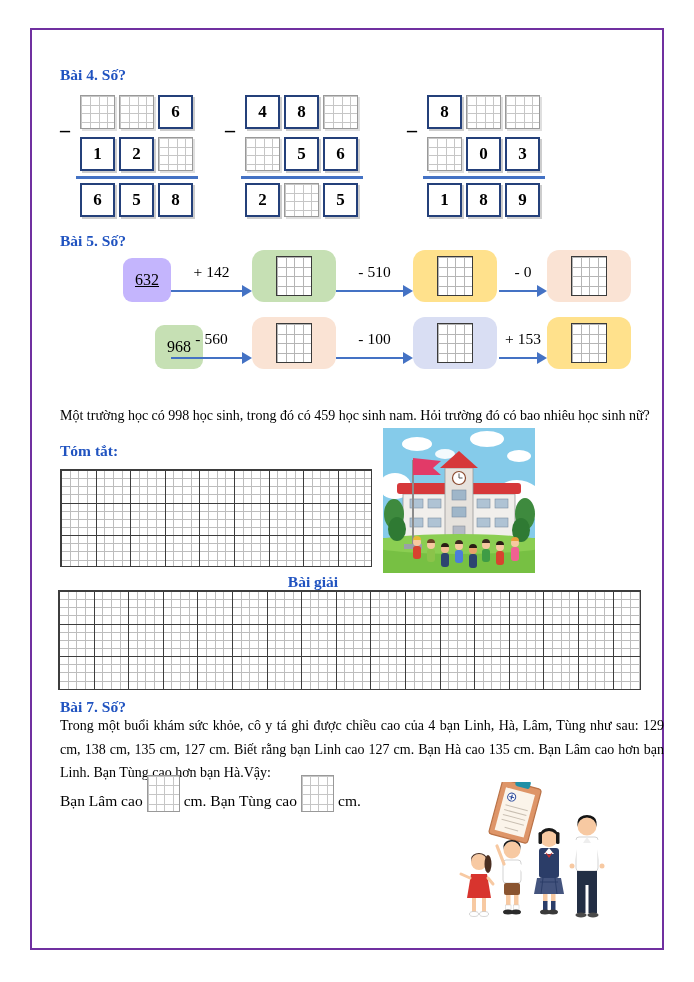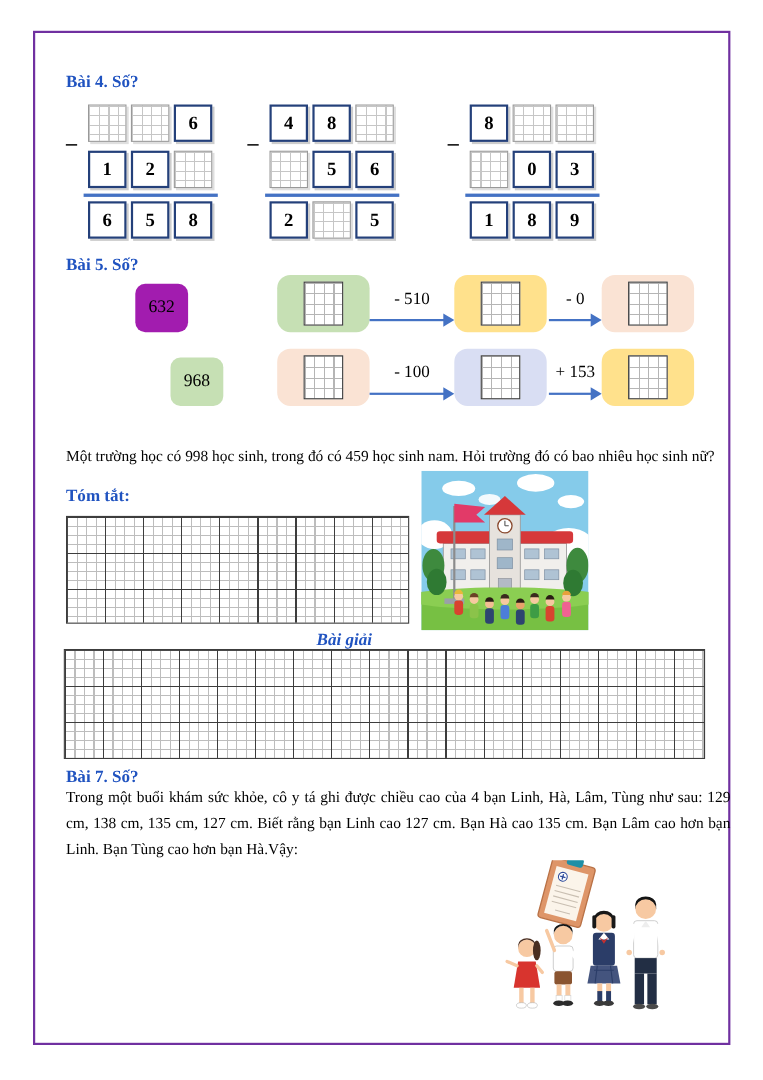--- a/index.html
+++ b/index.html
@@ -117,21 +117,26 @@
     <div class="prow" style="top:88px;">
       <div class="cbox cbox-num">1</div>
       <div class="cbox cbox-num">8</div>
       <div class="cbox cbox-num">9</div>
     </div>
   </div>
 
   <div class="heading" style="left:28px;top:202px;">Bài 5. Số?</div>
 
   <div class="chain" style="top:220px;">
-    <div class="startbox" style="left: 91px; background-color: #a21caf;">632</div>
+    <div class="startbox" style="left: 91px; background-color: #c4b5fd; text-decoration: underline;">632</div>
+    <div class="arrow" style="left:139px;width:81px;">
+      <div class="op">+ 142</div>
+      <div class="shaft"></div>
+          <div class="ahead"></div>
+    </div>
     <div class="roundbox" style="left: 220px; background-color: rgb(198, 224, 180);">
       <div class="gridbox"></div>
     </div>
     <div class="arrow" style="left:304px;width:77px;">
       <div class="op">- 510</div>
       <div class="shaft"></div>
           <div class="ahead"></div>
     </div>
     <div class="roundbox" style="left: 381px; background-color: rgb(255, 225, 140);">
       <div class="gridbox"></div>
@@ -141,20 +146,25 @@
       <div class="shaft"></div>
           <div class="ahead"></div>
     </div>
     <div class="roundbox" style="left: 515px; background-color: rgb(250, 227, 212);">
       <div class="gridbox"></div>
     </div>
   </div>
 
   <div class="chain" style="top:287px;">
     <div class="startbox" style="left: 91px; background-color: rgb(198, 224, 180); margin-left: 32px;">968</div>
+    <div class="arrow" style="left:139px;width:81px;">
+      <div class="op">- 560</div>
+      <div class="shaft"></div>
+          <div class="ahead"></div>
+    </div>
     <div class="roundbox" style="left: 220px; background-color: rgb(250, 227, 212);">
       <div class="gridbox"></div>
     </div>
     <div class="arrow" style="left:304px;width:77px;">
       <div class="op">- 100</div>
       <div class="shaft"></div>
           <div class="ahead"></div>
     </div>
     <div class="roundbox" style="left: 381px; background-color: rgb(217, 222, 243);">
       <div class="gridbox"></div>
@@ -231,27 +241,34 @@
           <rect x="113" y="123" width="8" height="14" rx="3" fill="#D8432F"></rect>
       <circle cx="132" cy="115" r="4" fill="#F6C9A0"></circle>
           <path d="M128,113 a4,4 0 0 1 8,0" fill="#E8A03C"></path>
           <rect x="128" y="119" width="8" height="14" rx="3" fill="#F06292"></rect>
     </g>
   </svg>
 
   <div class="wgrid" style="left:28px;top:439px;width:312px;height:98px;"></div>
 
   <div style="position:absolute;left:0;top:543px;width:562px;text-align:center;">
-    <span class="heading" style="position:static;font-style:italic;">Bài giải</span>
+    <span class="heading" style="position:static;">Bài giải</span>
   </div>
   <div class="wgrid" style="left:26px;top:560px;width:583px;height:100px;"></div>
 
   <div class="heading" style="left:28px;top:668px;">Bài 7. Số?</div>
   <div class="para" style="left:28px;top:684px;width:604px;">Trong một buổi khám sức khỏe, cô y tá ghi được chiều cao của 4 bạn Linh, Hà, Lâm, Tùng như sau: 129 cm, 138 cm, 135 cm, 127 cm. Biết rằng bạn Linh cao 127 cm. Bạn Hà cao 135 cm. Bạn Lâm cao hơn bạn Linh. Bạn Tùng cao hơn bạn Hà.Vậy:</div>
 
+  <div class="ansline" style="left:28px;top:745px;">
+    <span>Bạn Lâm cao</span>
+    <div class="ansbox"></div>
+    <span>cm. Bạn Tùng cao</span>
+    <div class="ansbox"></div>
+    <span>cm.</span>
+  </div>
 
   <svg class="illus" style="left:425px;top:752px;" width="165" height="140" viewBox="0 0 165 140">
     <g transform="rotate(15 60 30)">
       <rect x="38" y="2" width="40" height="56" rx="3" fill="#DE9568" stroke="#B97247" stroke-width="1.2"></rect>
       <rect x="43" y="9" width="30" height="44" fill="#FBF4EA"></rect>
       <rect x="51" y="-3" width="15" height="8" rx="2.5" fill="#1F8FA6"></rect>
       <circle cx="51" cy="17" r="4" fill="#fff" stroke="#2F4C9B" stroke-width="1"></circle>
       <line x1="51" y1="14.5" x2="51" y2="19.5" stroke="#2F4C9B" stroke-width="1.2"></line>
       <line x1="48.5" y1="17" x2="53.5" y2="17" stroke="#2F4C9B" stroke-width="1.2"></line>
       <g stroke="#C9BFB2" stroke-width="1">

